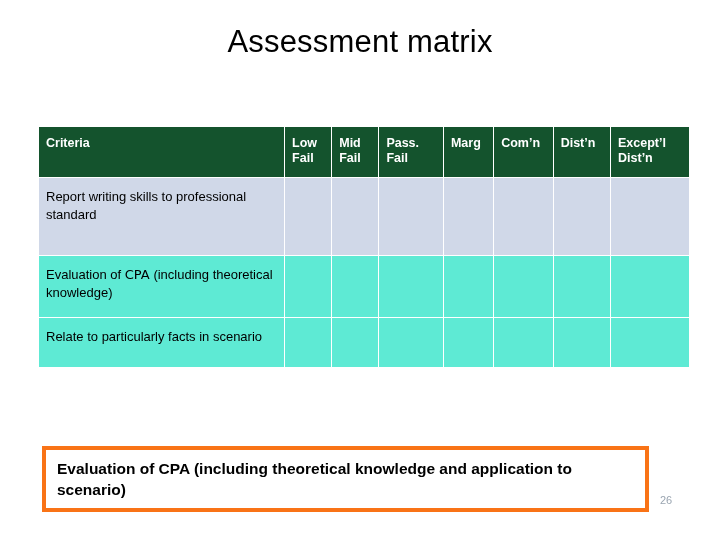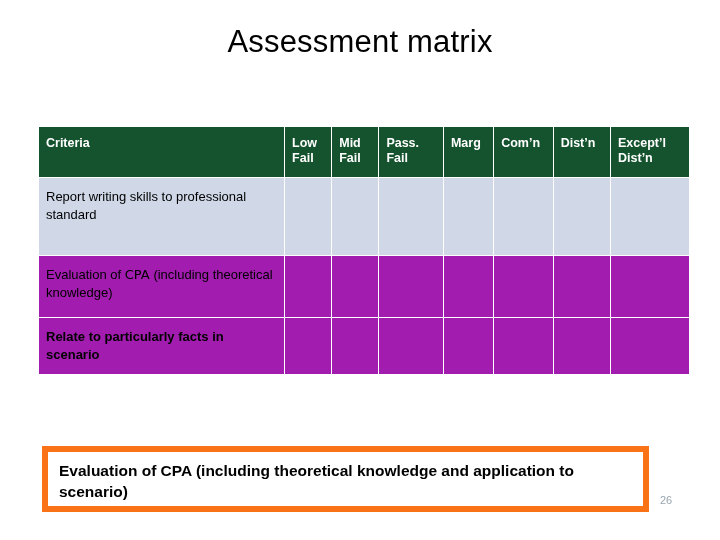--- a/index.html
+++ b/index.html
@@ -70,26 +70,26 @@
 
   .matrix tbody td {
     font-size: 13px;
     color: #000000;
     line-height: 18px;
     padding: 10px 8px 10px 7px;
     vertical-align: top;
   }
 
   .row-a td { background: #d0d8e8; }
-  .row-b td { background: #a21caf; }
+  .row-b td { background: #5eead4; }
   .row-c td { background: #e7ecf3; }
 
   .r1 td { height: 57px; }
   .r2 td { height: 41px; }
-  .r3 td { height: 29px; font-weight: bold; }
+  .r3 td { height: 29px; }
   .r4 td { height: 59px; }
 
   .col-criteria { width: 239px; }
   .col-lowfail  { width: 45px; }
   .col-midfail  { width: 45px; }
   .col-margfail { width: 62px; }
   .col-pass     { width: 48px; }
   .col-comn     { width: 57px; }
   .col-distn    { width: 55px; }
   .col-exdistn  { width: 76px; }
@@ -97,21 +97,21 @@
   .cpa-word { font-family: "DejaVu Sans", sans-serif; }
 
   
   .callout {
     position: absolute;
     left: 42px;
     top: 446px;
     width: 607px;
     height: 66px;
     background: #ffffff;
-    border: 6px solid #f97316;
+    border: 4px solid #f97316;
     box-sizing: border-box;
   }
   .callout-text {
     position: absolute;
     left: 11px;
     top: 8px;
     width: 582px;
     font-size: 15.5px;
     font-weight: bold;
     color: #000000;

